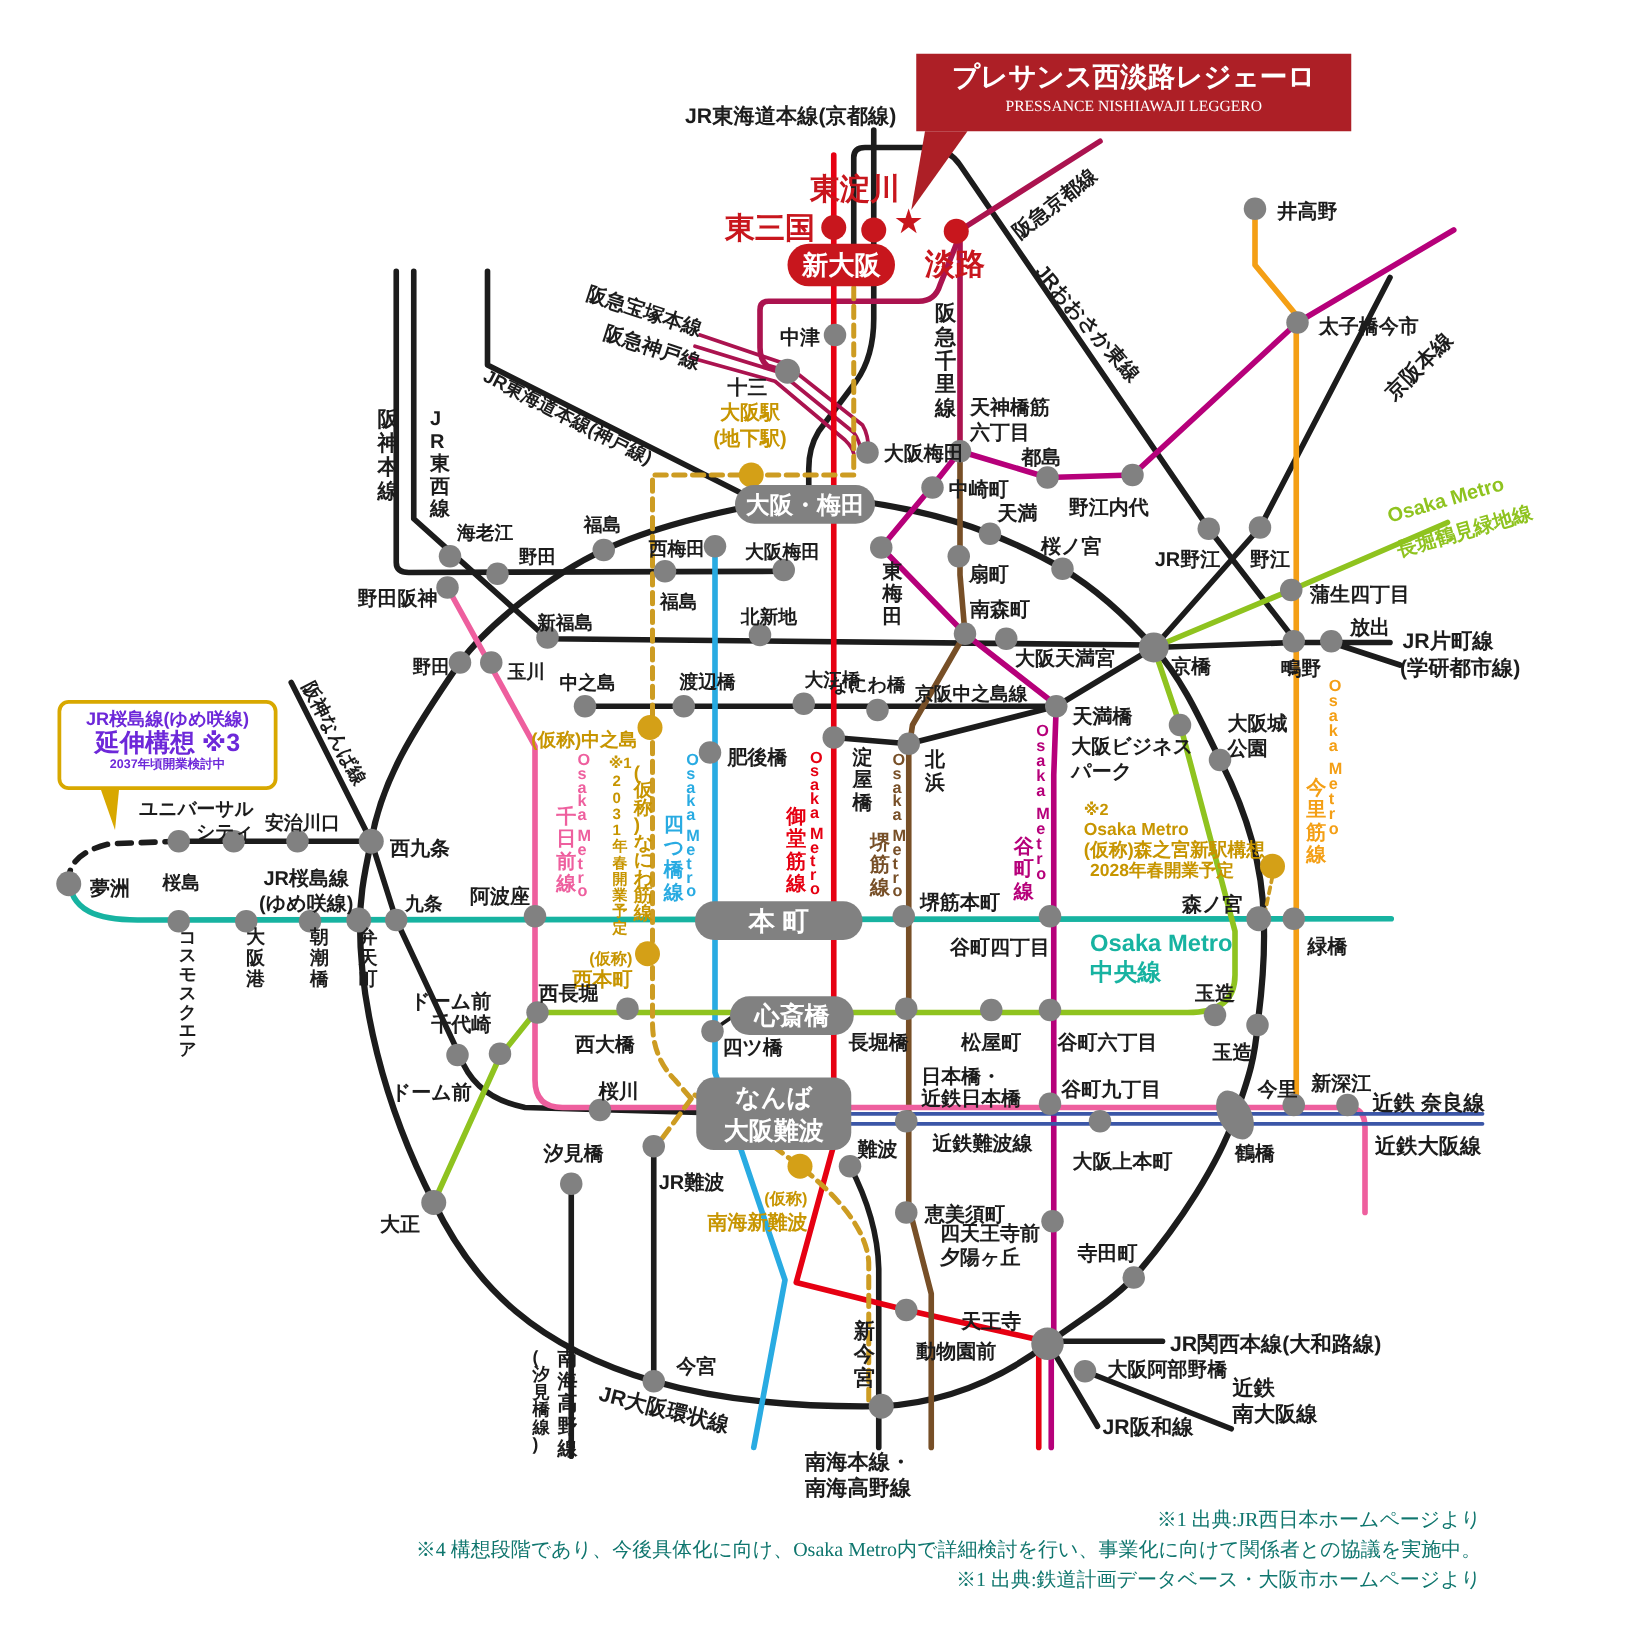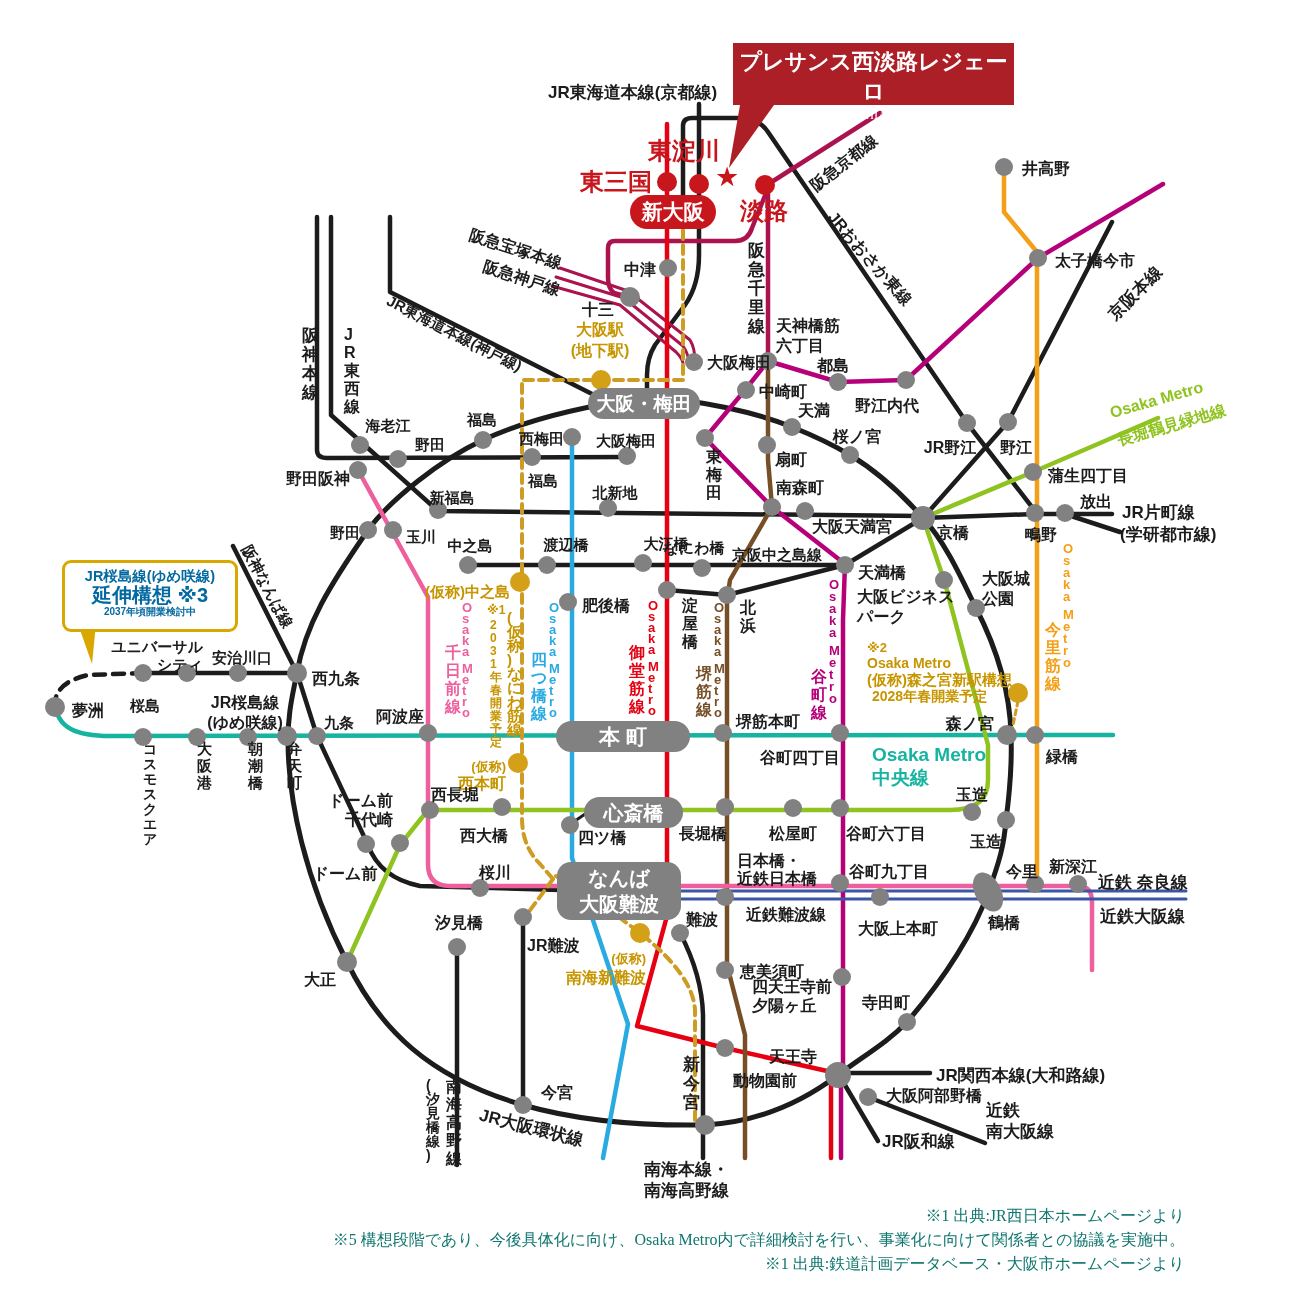--- a/index.html
+++ b/index.html
@@ -1,22 +1,22 @@
 <!DOCTYPE html>
 <html><head>
 <meta charset="utf-8">
 <style>
   html,body{margin:0;padding:0;background:#ffffff;}
   body{width:1300px;height:1306px;position:relative;font-family:"Liberation Sans","DejaVu Sans",sans-serif;}
   #stage{position:absolute;left:0;top:0;width:1300px;height:1306px;}
   svg text{font-family:"Liberation Sans","DejaVu Sans",sans-serif;}
-  .callout-red{position:absolute;left:733px;top:43px;width:281px;height:62px;background:#AD1F26;color:#fff;text-align:center;z-index:5;}
+  .callout-red{position:absolute;left:733px;top:43px;width:348px;height:62px;background:#AD1F26;color:#fff;text-align:center;z-index:5;}
   .callout-red .t1{font-family:"Liberation Serif","DejaVu Serif",serif;font-weight:bold;font-size:22px;line-height:30px;margin-top:4px;letter-spacing:0px;}
   .callout-red .t2{font-family:Liberation Serif, serif;font-size:12.5px;line-height:16px;text-align:center;}
-  .callout-gold{position:absolute;left:46px;top:560px;width:170px;height:66px;background:#fff;border:3px solid #D8A800;border-radius:9px;color:#0369a1;text-align:center;z-index:5;margin-left:16px;}
+  .callout-gold{position:absolute;left:46px;top:560px;width:170px;height:66px;background:#fff;border:3px solid #D8A800;border-radius:9px;color:#6d28d9;text-align:center;z-index:5;}
   .callout-gold .l1{font-size:14.5px;font-weight:bold;line-height:19px;margin-top:4px;}
   .callout-gold .l2{font-size:20px;font-weight:bold;line-height:18px;}
   .callout-gold .l3{font-size:10px;font-weight:bold;line-height:15px;}
   .fnote{position:absolute;right:115px;white-space:nowrap;text-align:right;color:#0f766e;font-size:16px;font-family:"Liberation Serif","DejaVu Serif",serif;}
 </style>
 </head>
 <body>
 
 <div id="stage">
   <svg id="map" width="1300" height="1306" viewBox="0 0 1300 1306">
@@ -353,15 +353,15 @@
     <div class="t2">PRESSANCE NISHIAWAJI LEGGERO</div>
   </div>
 
   <div class="callout-gold">
     <div class="l1">JR桜島線(ゆめ咲線)</div>
     <div class="l2">延伸構想 ※3</div>
     <div class="l3">2037年頃開業検討中</div>
   </div>
 
   <div class="fnote" style="top:1206px">※1 出典:JR西日本ホームページより</div>
-  <div class="fnote" style="top:1230px">※5 構想段階であり、今後具体化に向け、Osaka Metro内で詳細検討を行い、事業化に向けて関係者との協議を実施中。</div>
+  <div class="fnote" style="top:1230px">※4 構想段階であり、今後具体化に向け、Osaka Metro内で詳細検討を行い、事業化に向けて関係者との協議を実施中。</div>
   <div class="fnote" style="top:1254px">※1 出典:鉄道計画データベース・大阪市ホームページより</div>
 </div>
 
 </body></html>

